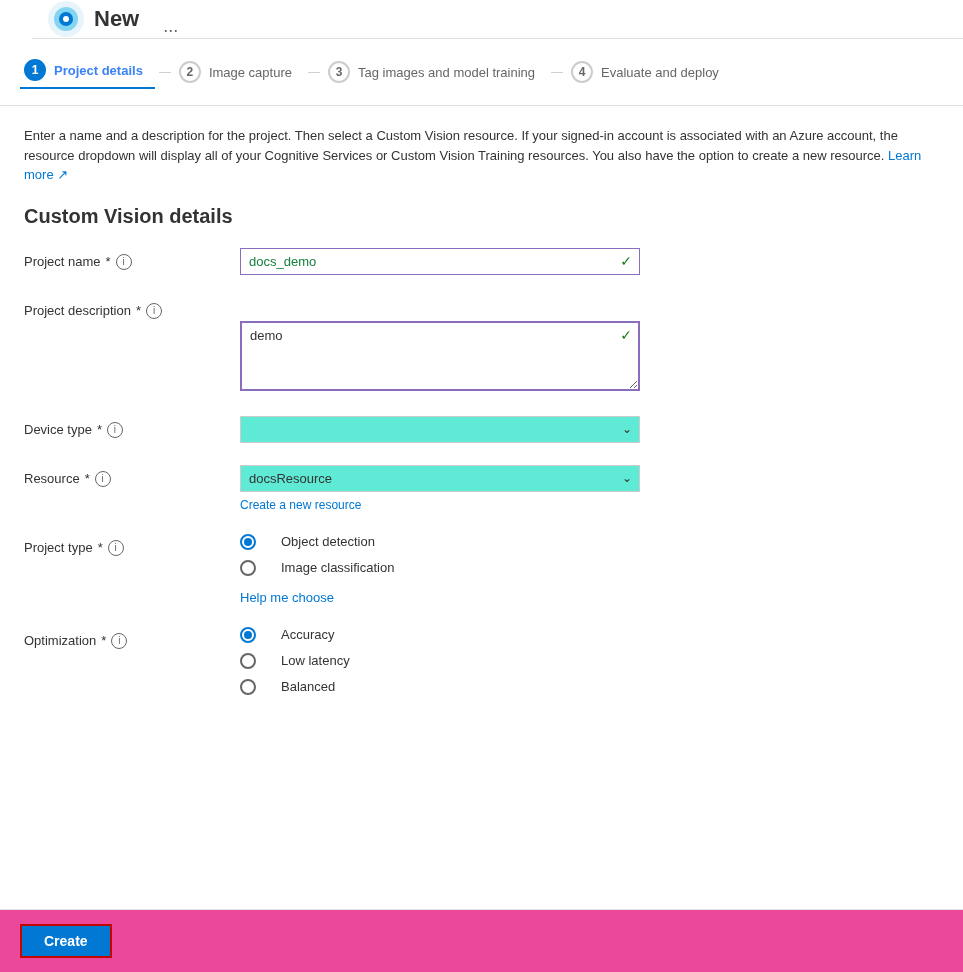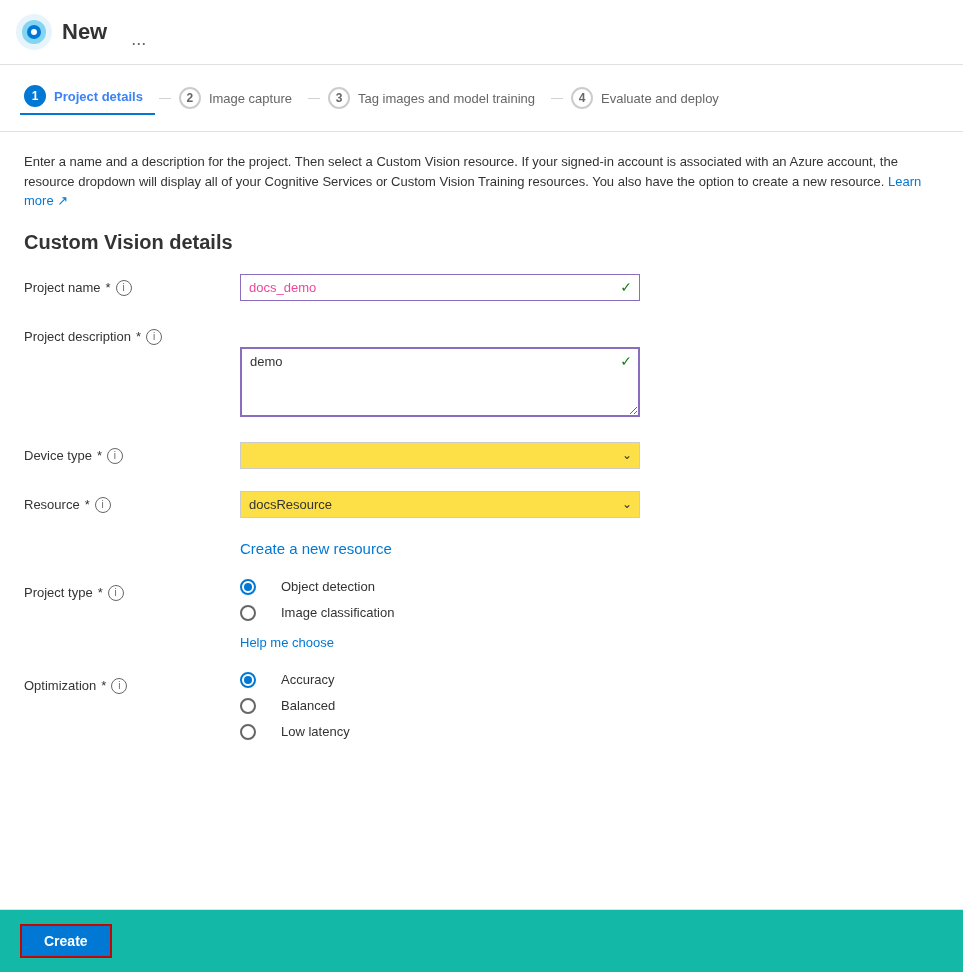--- a/index.html
+++ b/index.html
@@ -10,23 +10,24 @@
       color: #333;
       width: 963px;
       min-height: 972px;
       position: relative;
     }
 
     
     .header {
       display: flex;
       align-items: flex-end;
-      padding: 14px 16px;
+      padding: 1px 16px;
       border-bottom: 1px solid #e0e0e0;
       gap: 20px;
+      margin-left: 32px;
     }
     .header-left {
       display: flex;
       align-items: center;
       gap: 10px;
     }
     .azure-icon {
       width: 36px;
       height: 36px;
     }
@@ -175,21 +176,21 @@
       position: relative;
       display: flex;
       align-items: center;
     }
     .input-with-check input {
       width: 100%;
       padding: 5px 28px 5px 8px;
       border: 1px solid #8a6ebd;
       font-size: 13px;
       outline: none;
-      color: #ec4899;
+      color: #15803d;
     }
     .check-mark {
       position: absolute;
       right: 8px;
       color: #107c10;
       font-size: 14px;
     }
     .textarea-with-check {
       position: relative;
       margin-top: 24px;
@@ -213,40 +214,40 @@
       font-size: 14px;
     }
     .select-input {
       width: 100%;
       padding: 5px 8px;
       border: 1px solid #ccc;
       font-size: 13px;
       outline: none;
       color: #333;
       appearance: none;
-      background: #fde047;
+      background: #5eead4;
       cursor: pointer;
     }
     .select-wrapper {
       position: relative;
     }
     .select-wrapper .chevron {
       position: absolute;
       right: 8px;
       top: 50%;
       transform: translateY(-50%);
       pointer-events: none;
       color: #333;
       font-size: 12px;
     }
     .create-resource-link {
       display: block;
-      margin-top: 22px;
+      margin-top: 6px;
       color: #0078d4;
-      font-size: 15px;
+      font-size: 12px;
       text-decoration: none;
       cursor: pointer;
     }
 
     
     .radio-group {
       display: flex;
       flex-direction: column;
       gap: 10px;
     }
@@ -291,21 +292,21 @@
     }
 
     
     .bottom-bar {
       position: absolute;
       bottom: 0;
       left: 0;
       right: 0;
       padding: 14px 20px;
       border-top: 1px solid #e0e0e0;
-      background: #14b8a6;
+      background: #ec4899;
     }
     .create-button {
       background: #0078d4;
       color: #fff;
       border: 2px solid #c50500;
       padding: 7px 22px;
       font-size: 14px;
       font-weight: 600;
       cursor: pointer;
       outline: none;
@@ -447,25 +448,25 @@
       <span class="info-icon">i</span>
     </div>
     <div class="form-control">
       <div class="radio-group">
         <label class="radio-item">
           <div class="radio-input checked"></div>
           <span class="radio-label">Accuracy</span>
         </label>
         <label class="radio-item">
           <div class="radio-input unchecked"></div>
-          <span class="radio-label">Balanced</span>
+          <span class="radio-label">Low latency</span>
         </label>
         <label class="radio-item">
           <div class="radio-input unchecked"></div>
-          <span class="radio-label">Low latency</span>
+          <span class="radio-label">Balanced</span>
         </label>
       </div>
     </div>
   </div>
 
 </div>
 
 <div class="bottom-bar">
   <button class="create-button">Create</button>
 </div>

